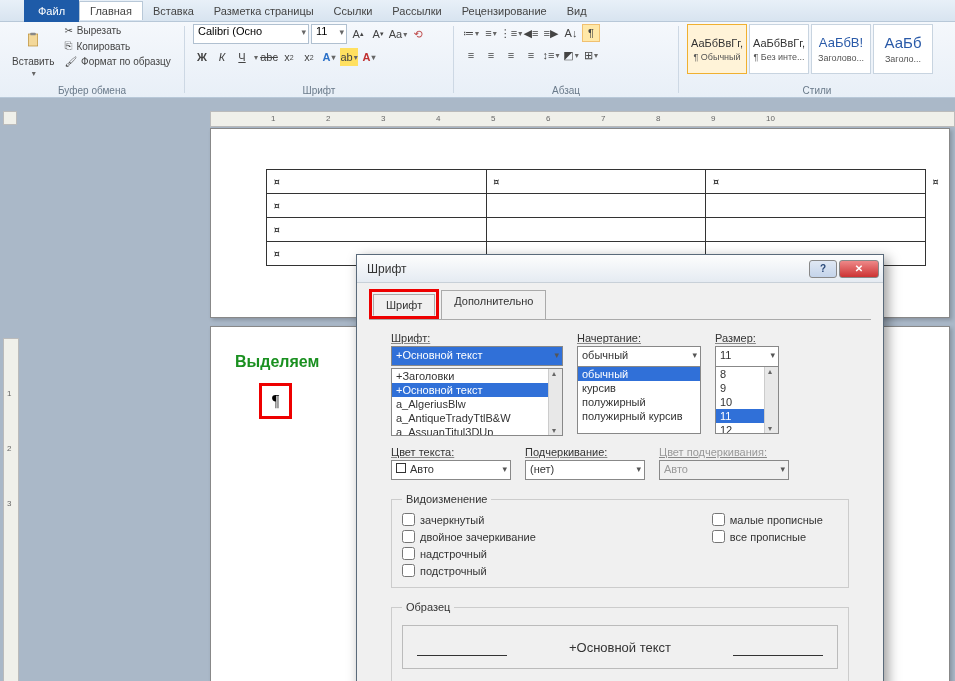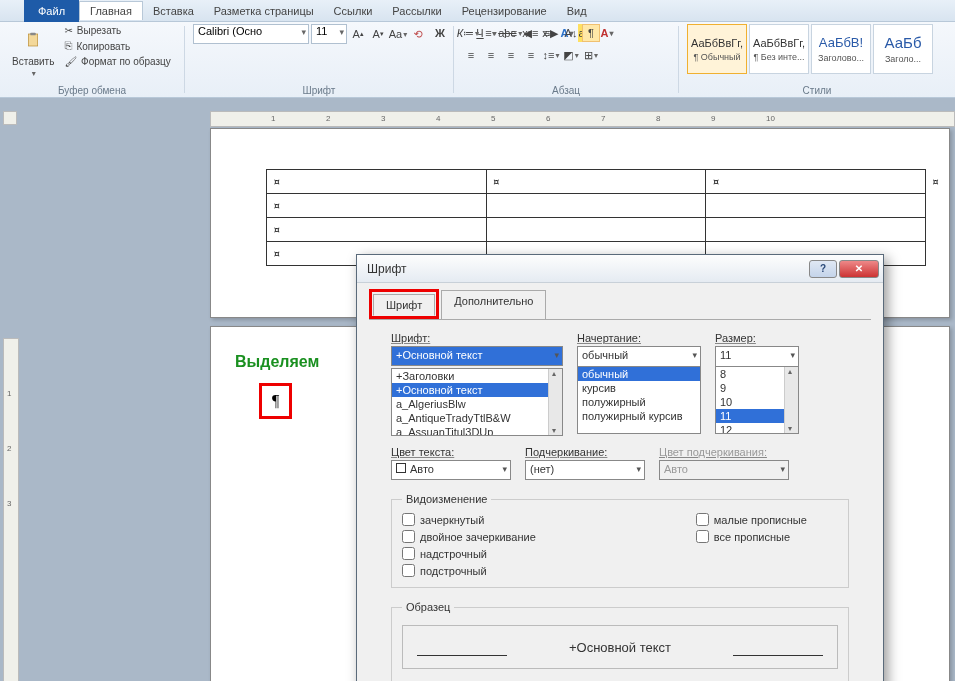--- a/index.html
+++ b/index.html
@@ -74,21 +74,21 @@
 .combo::after { content: '▾'; position: absolute; right: 3px; top: 3px; font-size: 9px; color: #555; }
 .listbox { border: 1px solid #888; background: #fff; font-size: 11px; overflow: hidden; position: relative; }
 .listbox .item { padding: 1px 4px; }
 .listbox .item.sel { background: #3070d8; color: #fff; }
 .listbox .scrollbar { position: absolute; right: 0; top: 0; bottom: 0; width: 14px; background: #e8e8e8; border-left: 1px solid #ccc; }
 .listbox .scrollbar::before { content: '▴'; position: absolute; top: 0; left: 3px; font-size: 8px; color: #666; }
 .listbox .scrollbar::after { content: '▾'; position: absolute; bottom: 0; left: 3px; font-size: 8px; color: #666; }
 
 fieldset { border: 1px solid #ccc; margin: 13px 22px; padding: 8px 10px 10px 10px; }
 fieldset legend { font-size: 11px; padding: 0 4px; }
-.chk-cols { display: flex; gap: 60px; }
+.chk-cols { display: flex; gap: 76px; }
 .chk-col { display: flex; flex-direction: column; gap: 4px; }
 .chk { display: flex; align-items: center; gap: 5px; font-size: 11px; }
 .chk input { width: 13px; height: 13px; }
 .hidden-frame { border: 3px solid #e00; padding: 4px 38px 4px 4px; margin-top: -3px; width: fit-content; }
 
 .preview-area { border: 1px solid #bbb; height: 44px; display: flex; align-items: center; justify-content: center; margin: 4px 0; position: relative; }
 .preview-area .line { border-bottom: 1px solid #333; width: 90px; position: absolute; bottom: 12px; }
 .preview-area .line.l { left: 14px; }
 .preview-area .line.r { right: 14px; }
 
@@ -134,21 +134,21 @@
             <span>🖌</span>
             <span>Формат по образцу</span>
           </div>
       </div>
     </div>
     <div class="group-label">Буфер обмена</div>
   </div>
   <div class="ribbon-divider"></div>
 
   <div class="group" style="width:268px">
-    <div class="group-body" style="flex-direction:row;gap:4px">
+    <div class="group-body" style="flex-direction:column;gap:4px">
       <div class="font-row">
         <div class="font-combo" style="width:116px">Calibri (Осно</div>
         <div class="font-combo" style="width:36px">11</div>
         <span class="toolbar-btn">A<sup style="font-size:7px">▴</sup></span>
         <span class="toolbar-btn">A<sup style="font-size:7px">▾</sup></span>
         <span class="toolbar-btn">Aa<span class="dd">▾</span></span>
         <span class="toolbar-btn" style="color:#c05050">⟲</span>
       </div>
       <div class="font-row">
         <span class="toolbar-btn" style="font-weight:bold">Ж</span>
@@ -302,21 +302,21 @@
         <div class="field-col" style="width:124px">
           <label>Начертание:</label>
           <div class="combo" style="border-bottom:none">обычный</div>
           <div class="listbox" style="height:68px;margin-top:-2px">
             <div class="item sel">обычный</div>
             <div class="item">курсив</div>
             <div class="item">полужирный</div>
             <div class="item">полужирный курсив</div>
           </div>
         </div>
-        <div class="field-col" style="width:84px">
+        <div class="field-col" style="width:64px">
           <label>Размер:</label>
           <div class="combo" style="border-bottom:none;padding-right:4px">11</div>
           <div class="listbox" style="height:68px;margin-top:-2px">
             <div class="item">8</div>
             <div class="item">9</div>
             <div class="item">10</div>
             <div class="item sel">11</div>
             <div class="item">12</div>
             <div class="scrollbar"></div>
           </div>

